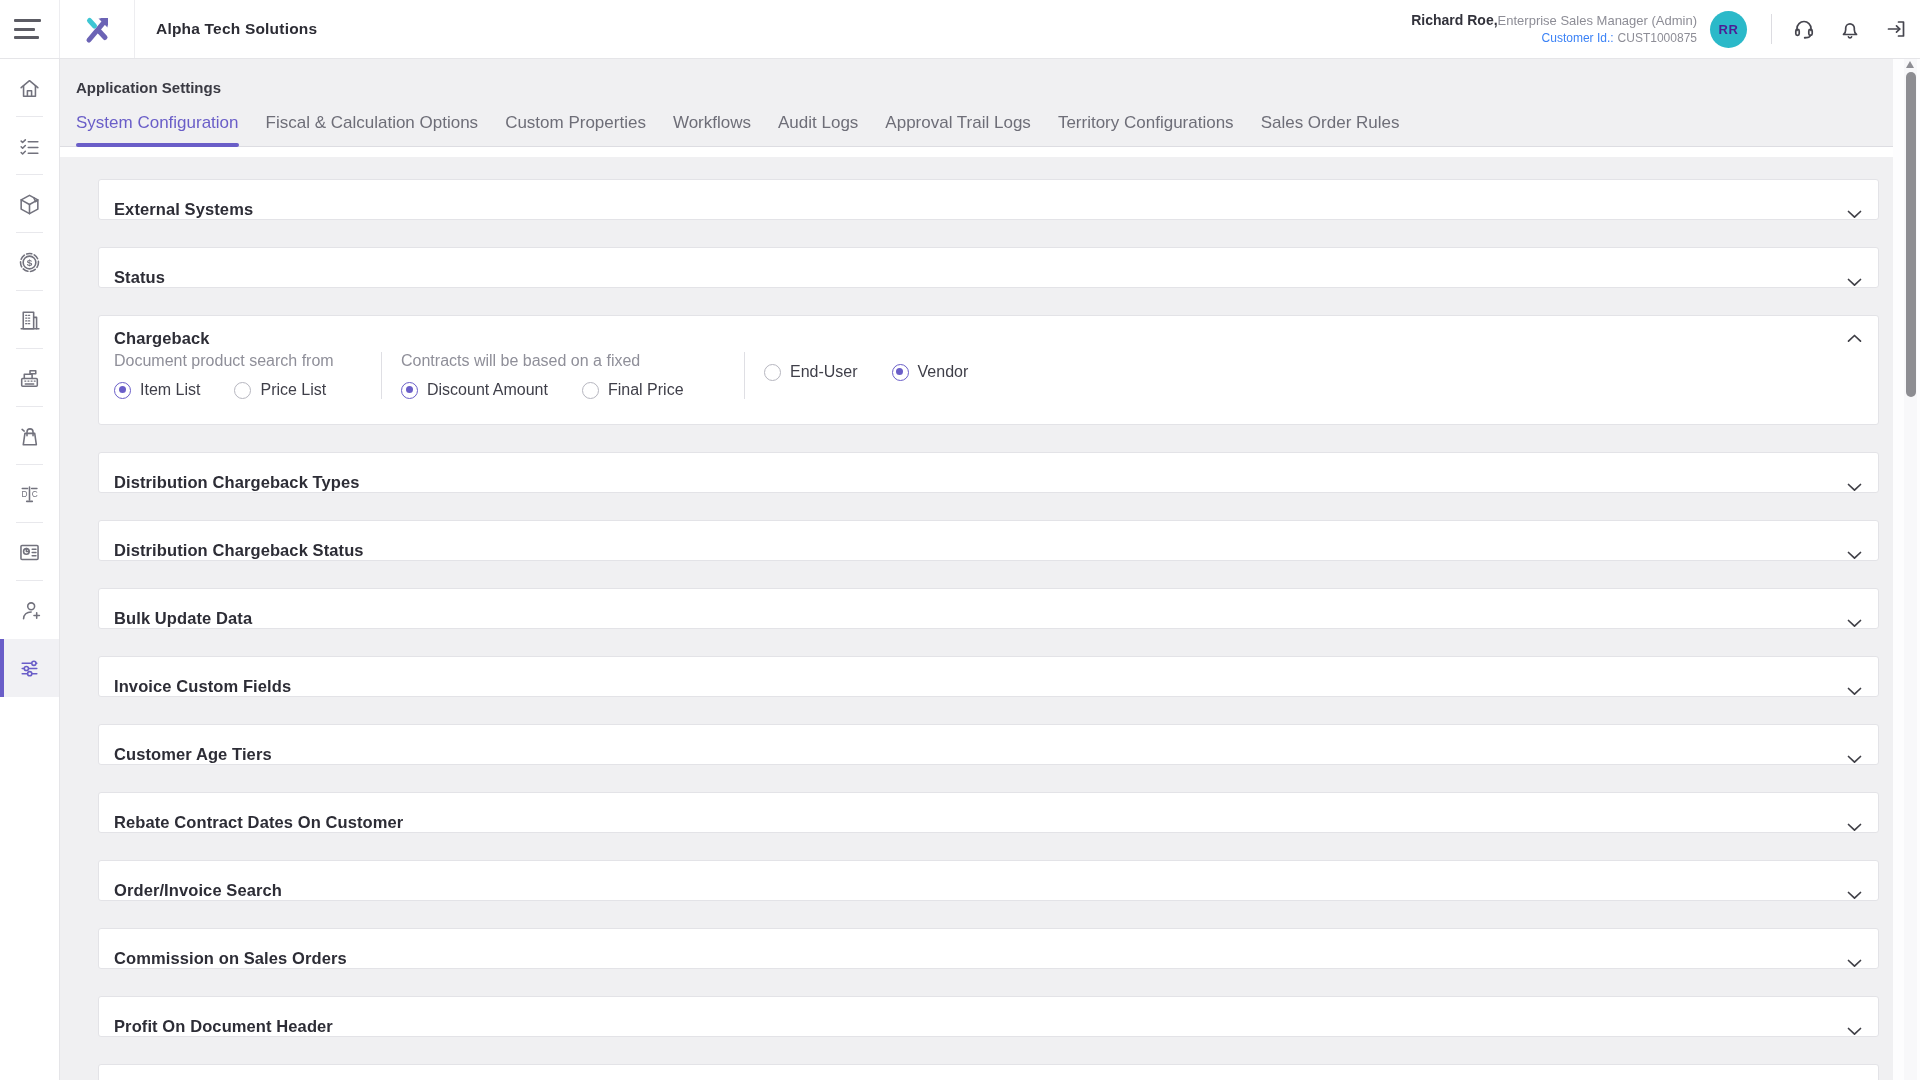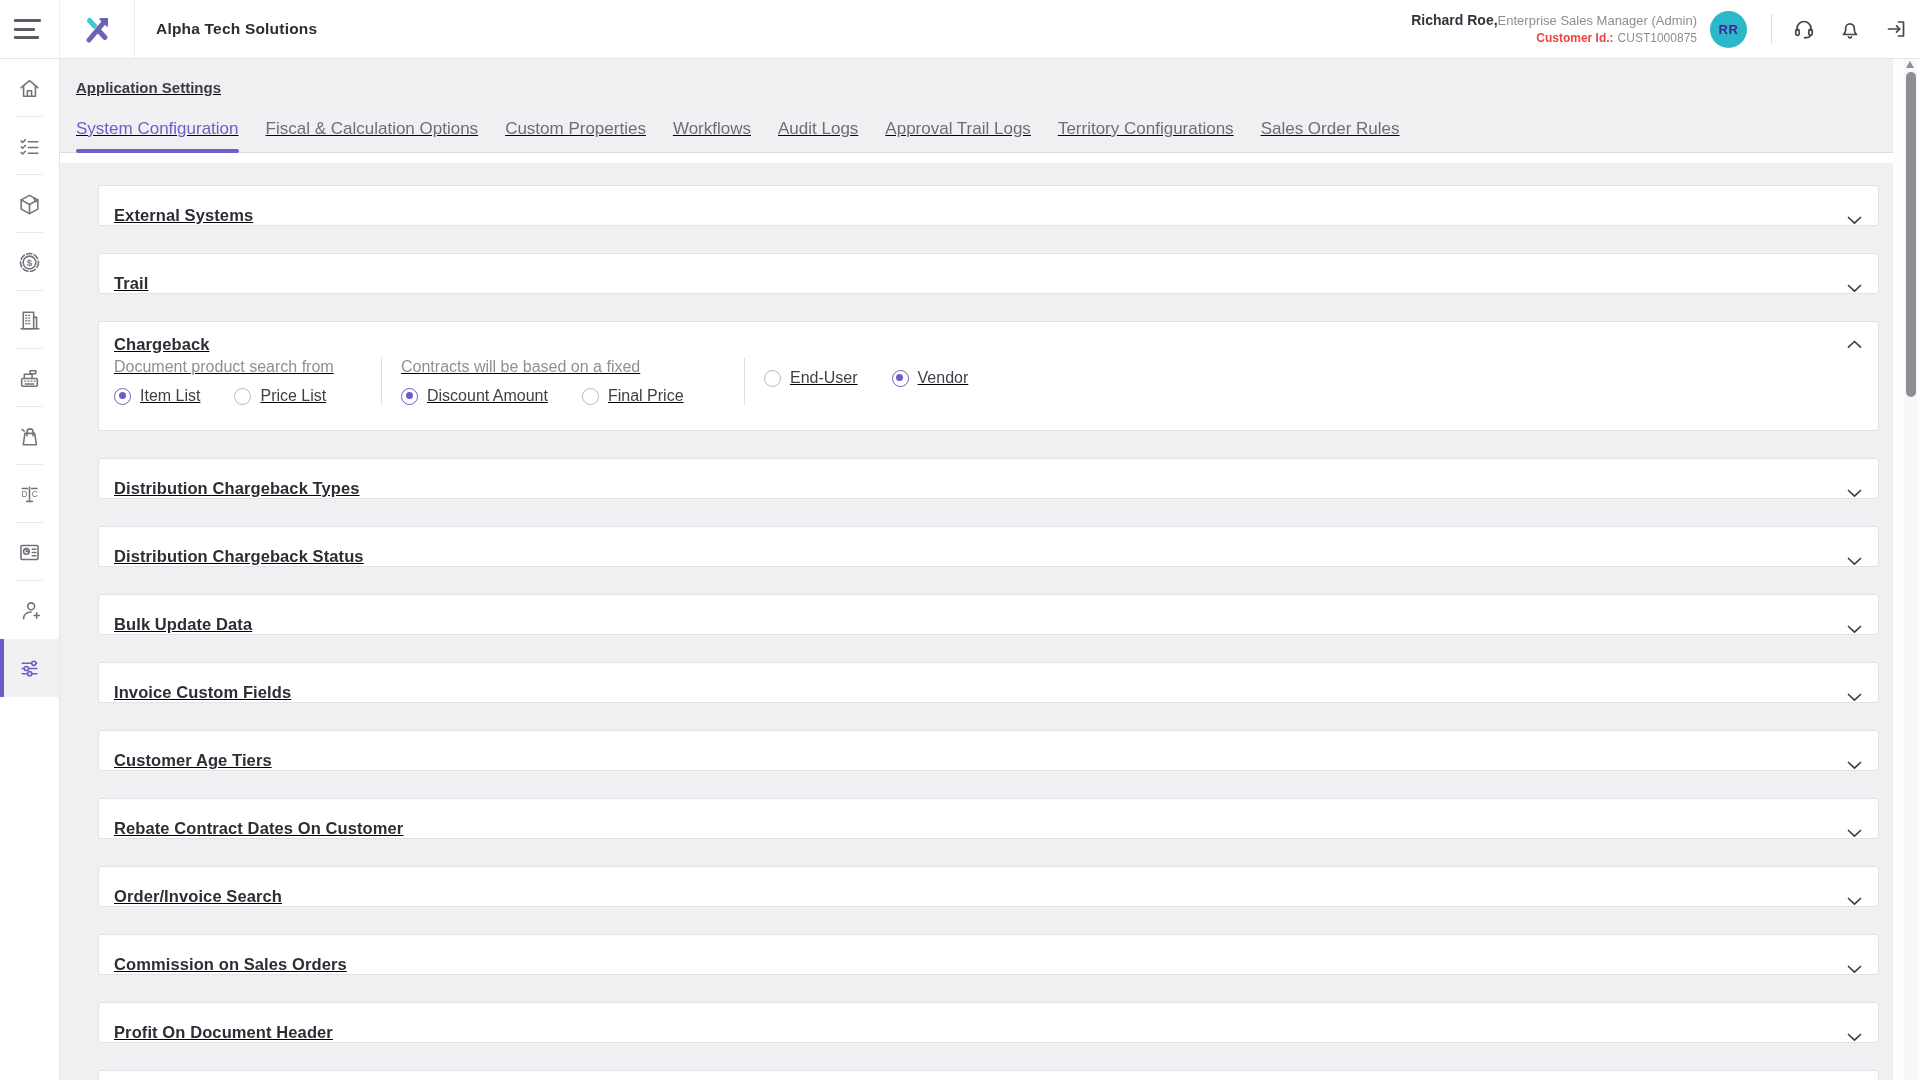--- a/index.html
+++ b/index.html
@@ -15,43 +15,43 @@
   .burger span { display:block; height:3px; background:#5c5c64; border-radius:1px; margin:2.6px 0; }
   .burger .b1 { width:27px; } .burger .b2 { width:21px; } .burger .b3 { width:25px; }
   .logo-cell { width:76px; height:58px; border-left:1px solid #ededf0; border-right:1px solid #ededf0;
                display:flex; align-items:center; justify-content:center; }
   .app-title { margin-left:21px; font-size:15.5px; font-weight:700; color:#2c2c34; letter-spacing:.2px; }
   .header-right { margin-left:auto; display:flex; align-items:center; padding-right:12px; }
   .user-text { text-align:right; line-height:1.25; }
   .u-line1 { font-size:13px; color:#8d8d96; }
   .u-name { font-size:14px; font-weight:700; color:#32323b; }
   .u-line2 { font-size:12px; color:#8d8d96; margin-top:2px; }
-  .u-cid-label { font-weight:700; color:#ef4444; margin-right:4px; }
+  .u-cid-label { font-weight:400; color:#3b82f6; margin-right:4px; }
   .avatar { width:37px; height:37px; border-radius:50%; background:#2bb9c9; color:#4c1d95; font-size:13px;
             font-weight:700; display:flex; align-items:center; justify-content:center; margin-left:13px;
             letter-spacing:.5px; }
   .hdiv { width:1px; height:30px; background:#dcdce1; margin:0 20px 0 24px; }
   .hicon { width:24px; height:24px; color:#45454e; margin-left:22px; cursor:pointer; }
   .hicon:first-of-type { margin-left:0; }
 
   
   .sidebar { position:absolute; left:0; top:59px; width:60px; bottom:0; background:#fff;
              border-right:1px solid #e5e5e8; z-index:5; }
   .s-item { height:58px; display:flex; align-items:center; justify-content:center; position:relative;
             color:#72727d; cursor:pointer; }
   .s-item.with-div::after { content:''; position:absolute; left:16px; bottom:0; width:27px; height:1px;
             background:#e8e8ec; }
   .s-item.active { background:#f1f1f4; color:#6a5ec8; }
   .s-item.active::before { content:''; position:absolute; left:0; top:0; bottom:0; width:4px; background:#6a5ec8; }
 
   
-  .content { position:absolute; left:60px; top:59px; width:1833px; bottom:0; background:#f0f0f2;text-decoration:underline; }
+  .content { position:absolute; left:60px; top:59px; width:1833px; bottom:0; background:#f0f0f2; }
   .page-head { padding:20px 0 0 16px; }
   .page-title { font-size:15px; font-weight:600; color:#3a3a43; }
-  .tabs { display:flex; align-items:flex-end; padding-left:16px; margin-top:23px;
+  .tabs { display:flex; align-items:flex-end; padding-left:16px; margin-top:17px;
           border-bottom:1px solid #dddde2; }
   .tab { font-size:17px; color:#6e6e78; padding-bottom:13px; margin-right:27px; position:relative;
          cursor:pointer; white-space:nowrap; }
   .tab.active { color:#6a5ec8; font-weight:500; }
   .tab.active::after { content:''; position:absolute; left:0; right:0; bottom:-1px; height:4px;
          background:#6a5ec8; border-radius:2px; }
   .tabs-band { height:10px; background:#fff; }
 
   .panels { margin:22px 0 0 38px; width:1781px; }
   .panel { background:#fff; border:1px solid #e3e3e7; border-radius:3px; margin-bottom:27px;
@@ -263,21 +263,21 @@
   <div class="panels" id="panels">
       <div class="panel collapsed">
         <span class="panel-title">External Systems</span>
         <span style="color: rgb(63, 63, 70);">
           <svg class="chev" width="15" height="9" viewBox="0 0 15 9" fill="none" stroke="currentColor" stroke-width="1.7" stroke-linecap="round" stroke-linejoin="round">
             <path d="M1.5 1.5 L7.5 7.2 L13.5 1.5"></path>
           </svg>
         </span>
       </div>
       <div class="panel collapsed">
-        <span class="panel-title">Trail</span>
+        <span class="panel-title">Status</span>
         <span style="color: rgb(63, 63, 70);">
           <svg class="chev" width="15" height="9" viewBox="0 0 15 9" fill="none" stroke="currentColor" stroke-width="1.7" stroke-linecap="round" stroke-linejoin="round">
             <path d="M1.5 1.5 L7.5 7.2 L13.5 1.5"></path>
           </svg>
         </span>
       </div>
       <div class="panel expanded">
         <div class="panel-headrow">
           <span class="panel-title">Chargeback</span>
           <span style="color: rgb(63, 63, 70);">

